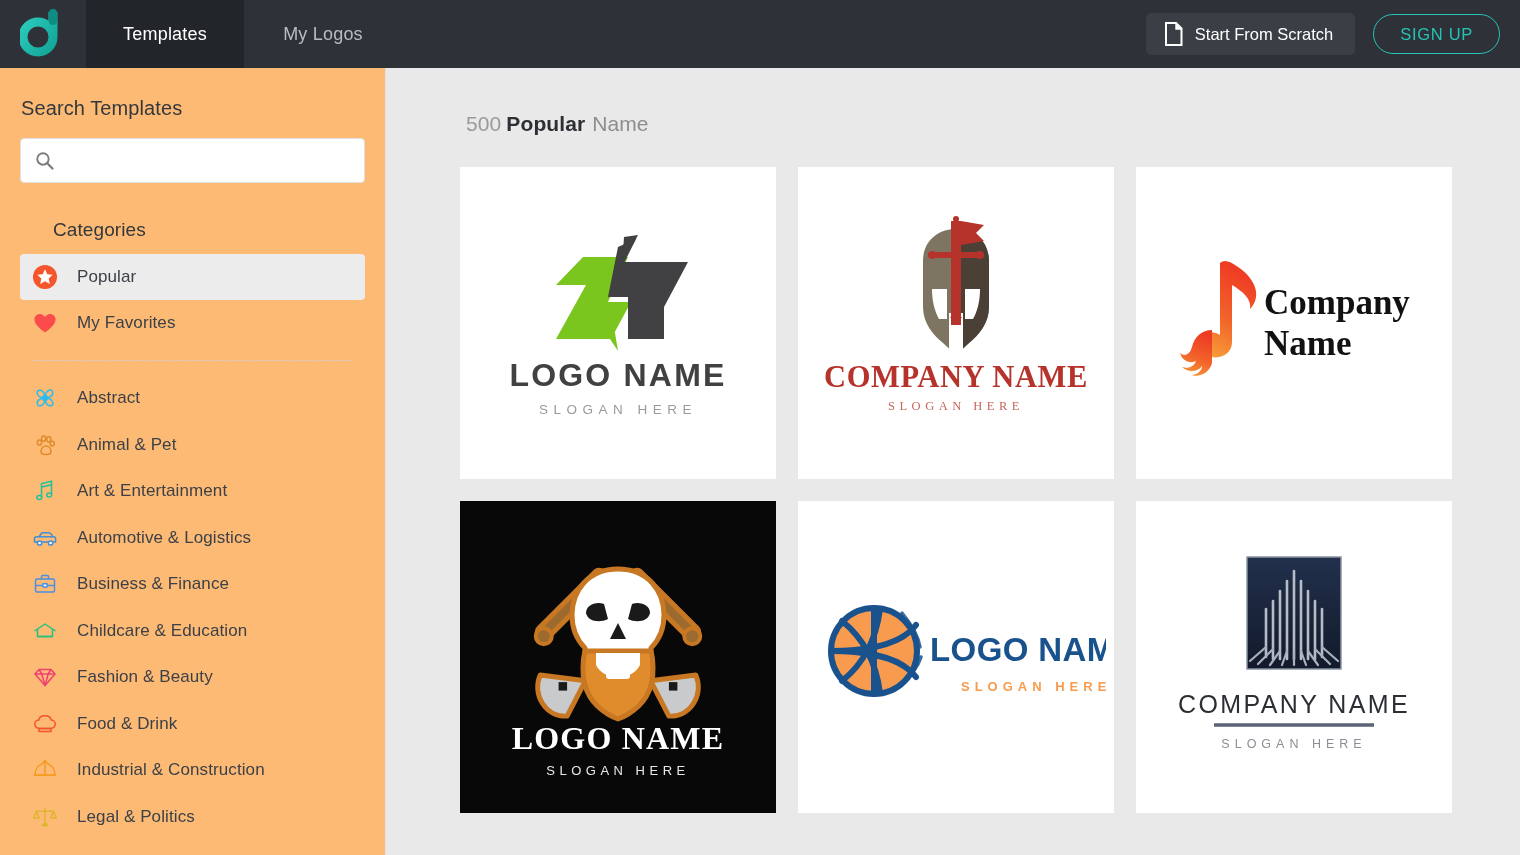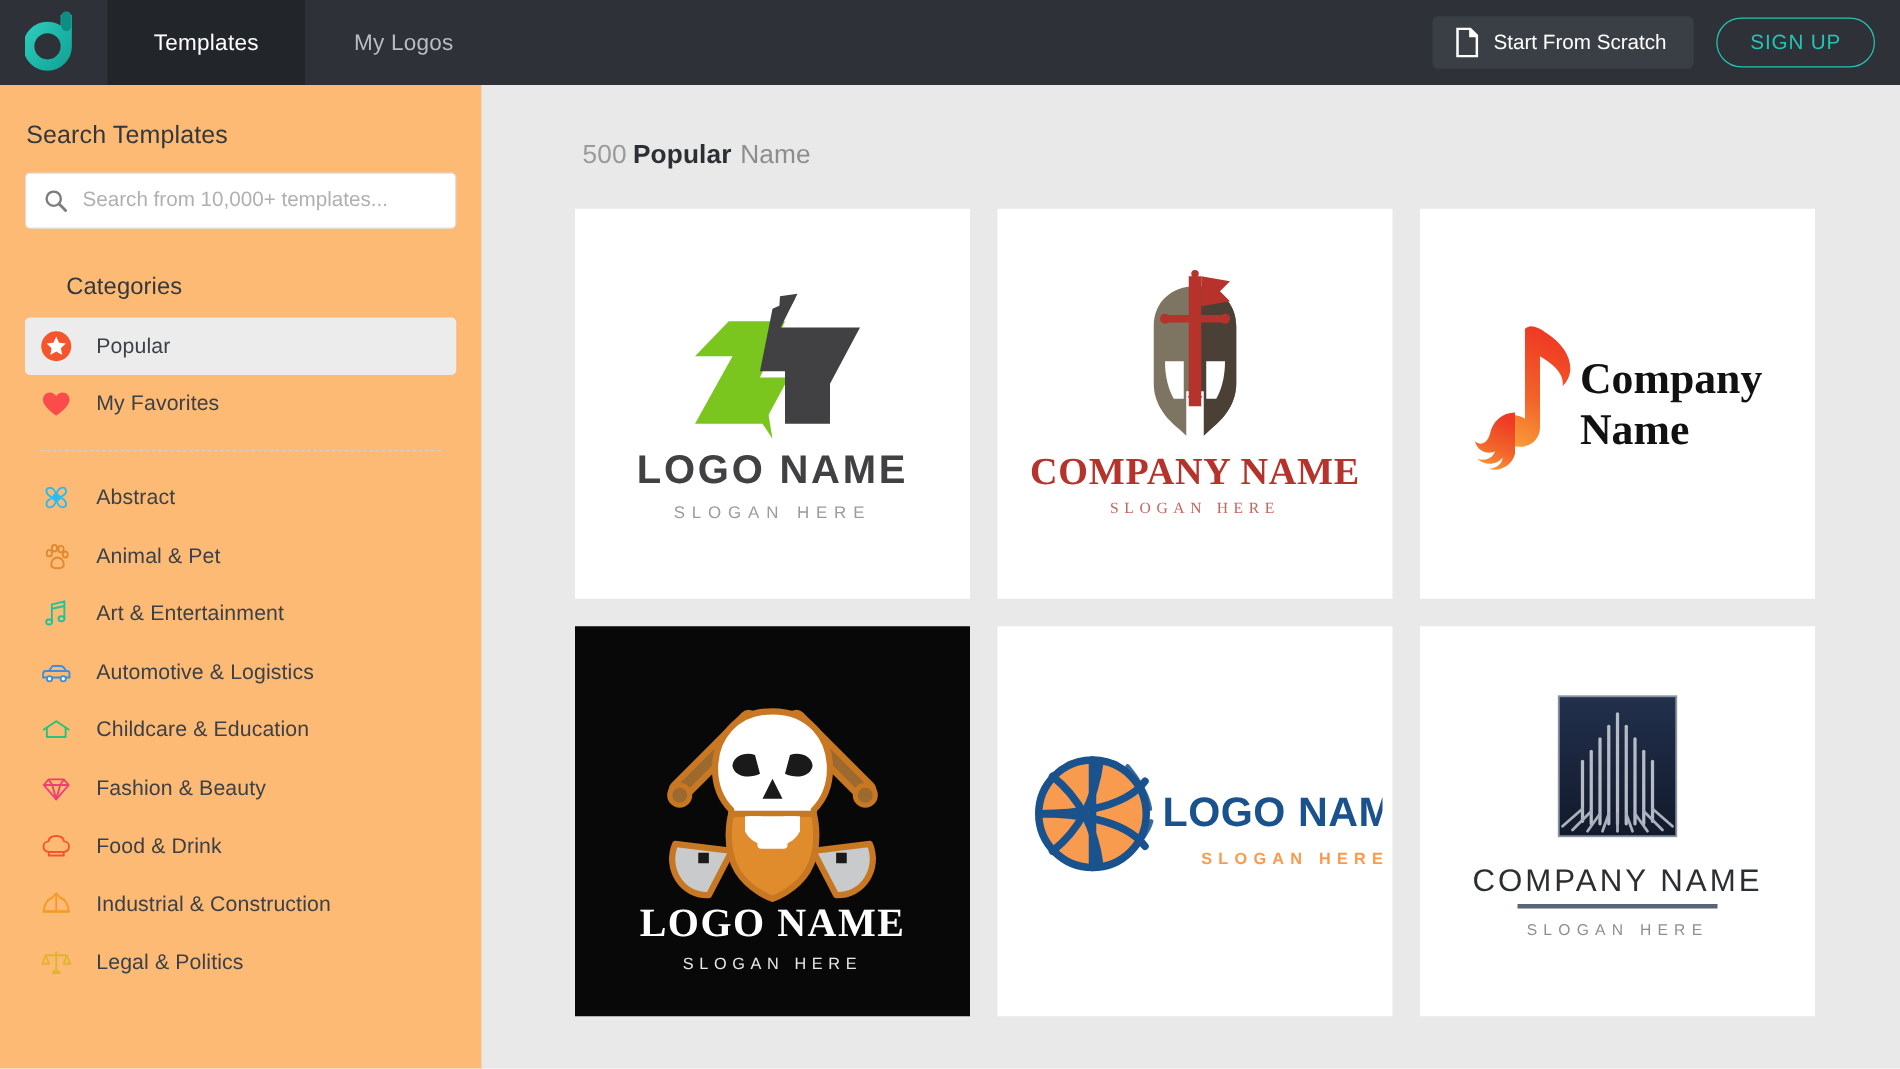--- a/index.html
+++ b/index.html
@@ -172,21 +172,20 @@
     <div class="sidebar">
       <div class="sidebar-inner">
 
         <div class="sb-title">Search Templates</div>
 
         <div class="search-box">
           <svg class="search-ico" viewBox="0 0 20 20">
             <circle cx="8.4" cy="8.4" r="6" fill="none" stroke="#7c7c7c" stroke-width="2"></circle>
             <line x1="12.9" y1="12.9" x2="18.4" y2="18.4" stroke="#7c7c7c" stroke-width="2.4" stroke-linecap="round"></line>
           </svg>
-          <input class="search-input" type="text" placeholder="Search from 10,000+ templates..." style="">
         </div>
 
         <div class="cat-title">Categories</div>
 
         <ul class="cat-list">
           <li class="cat-item selected">
             <svg class="cat-ico" viewBox="0 0 26 26">
               <circle cx="13" cy="13" r="12" fill="#f4552c"></circle>
               <path d="M13 5.2 L15.3 10.2 L20.7 10.8 L16.7 14.5 L17.8 19.9 L13 17.2 L8.2 19.9 L9.3 14.5 L5.3 10.8 L10.7 10.2 Z" fill="#ffffff"></path>
             </svg>
@@ -247,20 +246,31 @@
               <g fill="none" stroke="#3f8fd8" stroke-width="1.5" stroke-linejoin="round">
                 <path d="M2.5 17 V13.8 C2.5 12.6 3.5 11.8 4.8 11.8 H7 L10 7.8 H16 C18.4 7.8 19.9 9.6 20.6 11.8 H21.8 C23 11.8 23.6 12.6 23.6 13.6 V17 Z"></path>
                 <path d="M7 11.8 H20.6"></path>
                 <circle cx="7.6" cy="18" r="2.1" fill="#ffffff"></circle>
                 <circle cx="18.6" cy="18" r="2.1" fill="#ffffff"></circle>
               </g>
             </svg>
             <span class="cat-label">Automotive &amp; Logistics</span>
           </li>
 
+          <li class="cat-item">
+            <svg class="cat-ico" viewBox="0 0 26 26">
+              <g fill="none" stroke="#4a90e2" stroke-width="1.5" stroke-linejoin="round">
+                <rect x="3.5" y="8" width="19" height="13" rx="1.5"></rect>
+                <path d="M9.5 8 V5.6 C9.5 5 10 4.6 10.6 4.6 H15.4 C16 4.6 16.5 5 16.5 5.6 V8"></path>
+                <path d="M3.5 14.5 H22.5"></path>
+                <rect x="10.8" y="12.8" width="4.4" height="3.2" rx=".6" fill="#ffffff"></rect>
+              </g>
+            </svg>
+            <span class="cat-label">Business &amp; Finance</span>
+          </li>
 
           <li class="cat-item">
             <svg class="cat-ico" viewBox="0 0 26 26">
               <g fill="none" stroke="#21c47a" stroke-width="1.5" stroke-linejoin="round">
                 <path d="M2.5 13 L13 6 L23.5 13"></path>
                 <path d="M5.5 11 V18.5 H20.5 V11"></path>
                 <path d="M5.5 18.5 H20.5"></path>
               </g>
             </svg>
             <span class="cat-label">Childcare &amp; Education</span>

